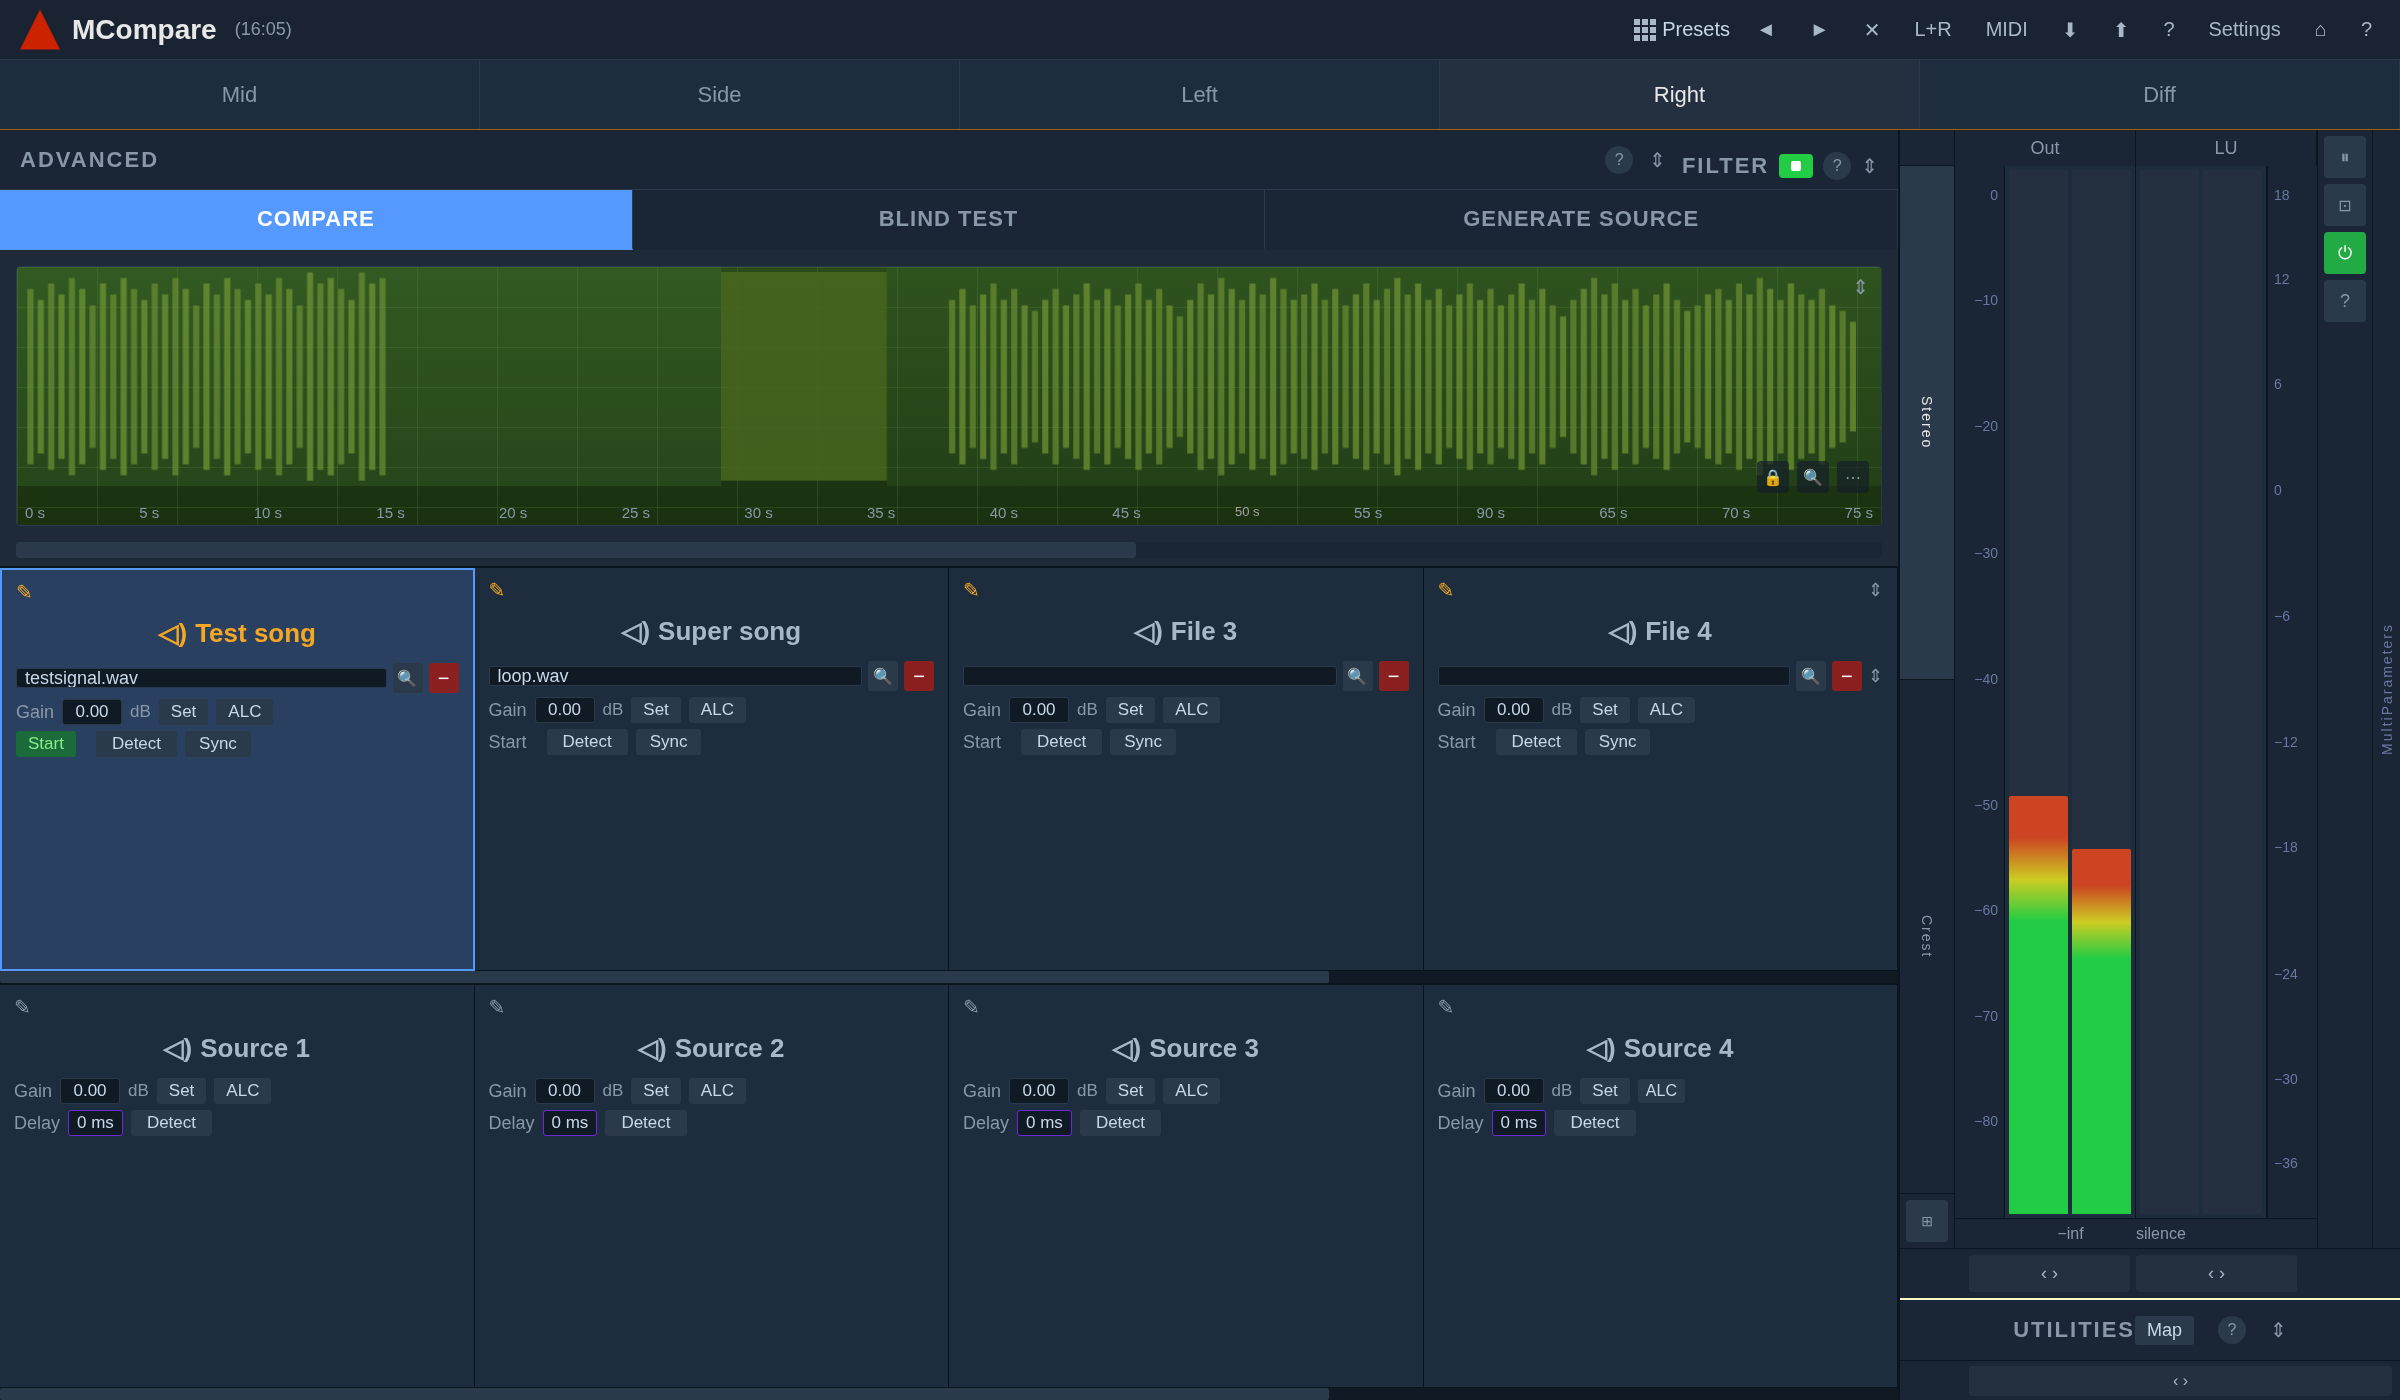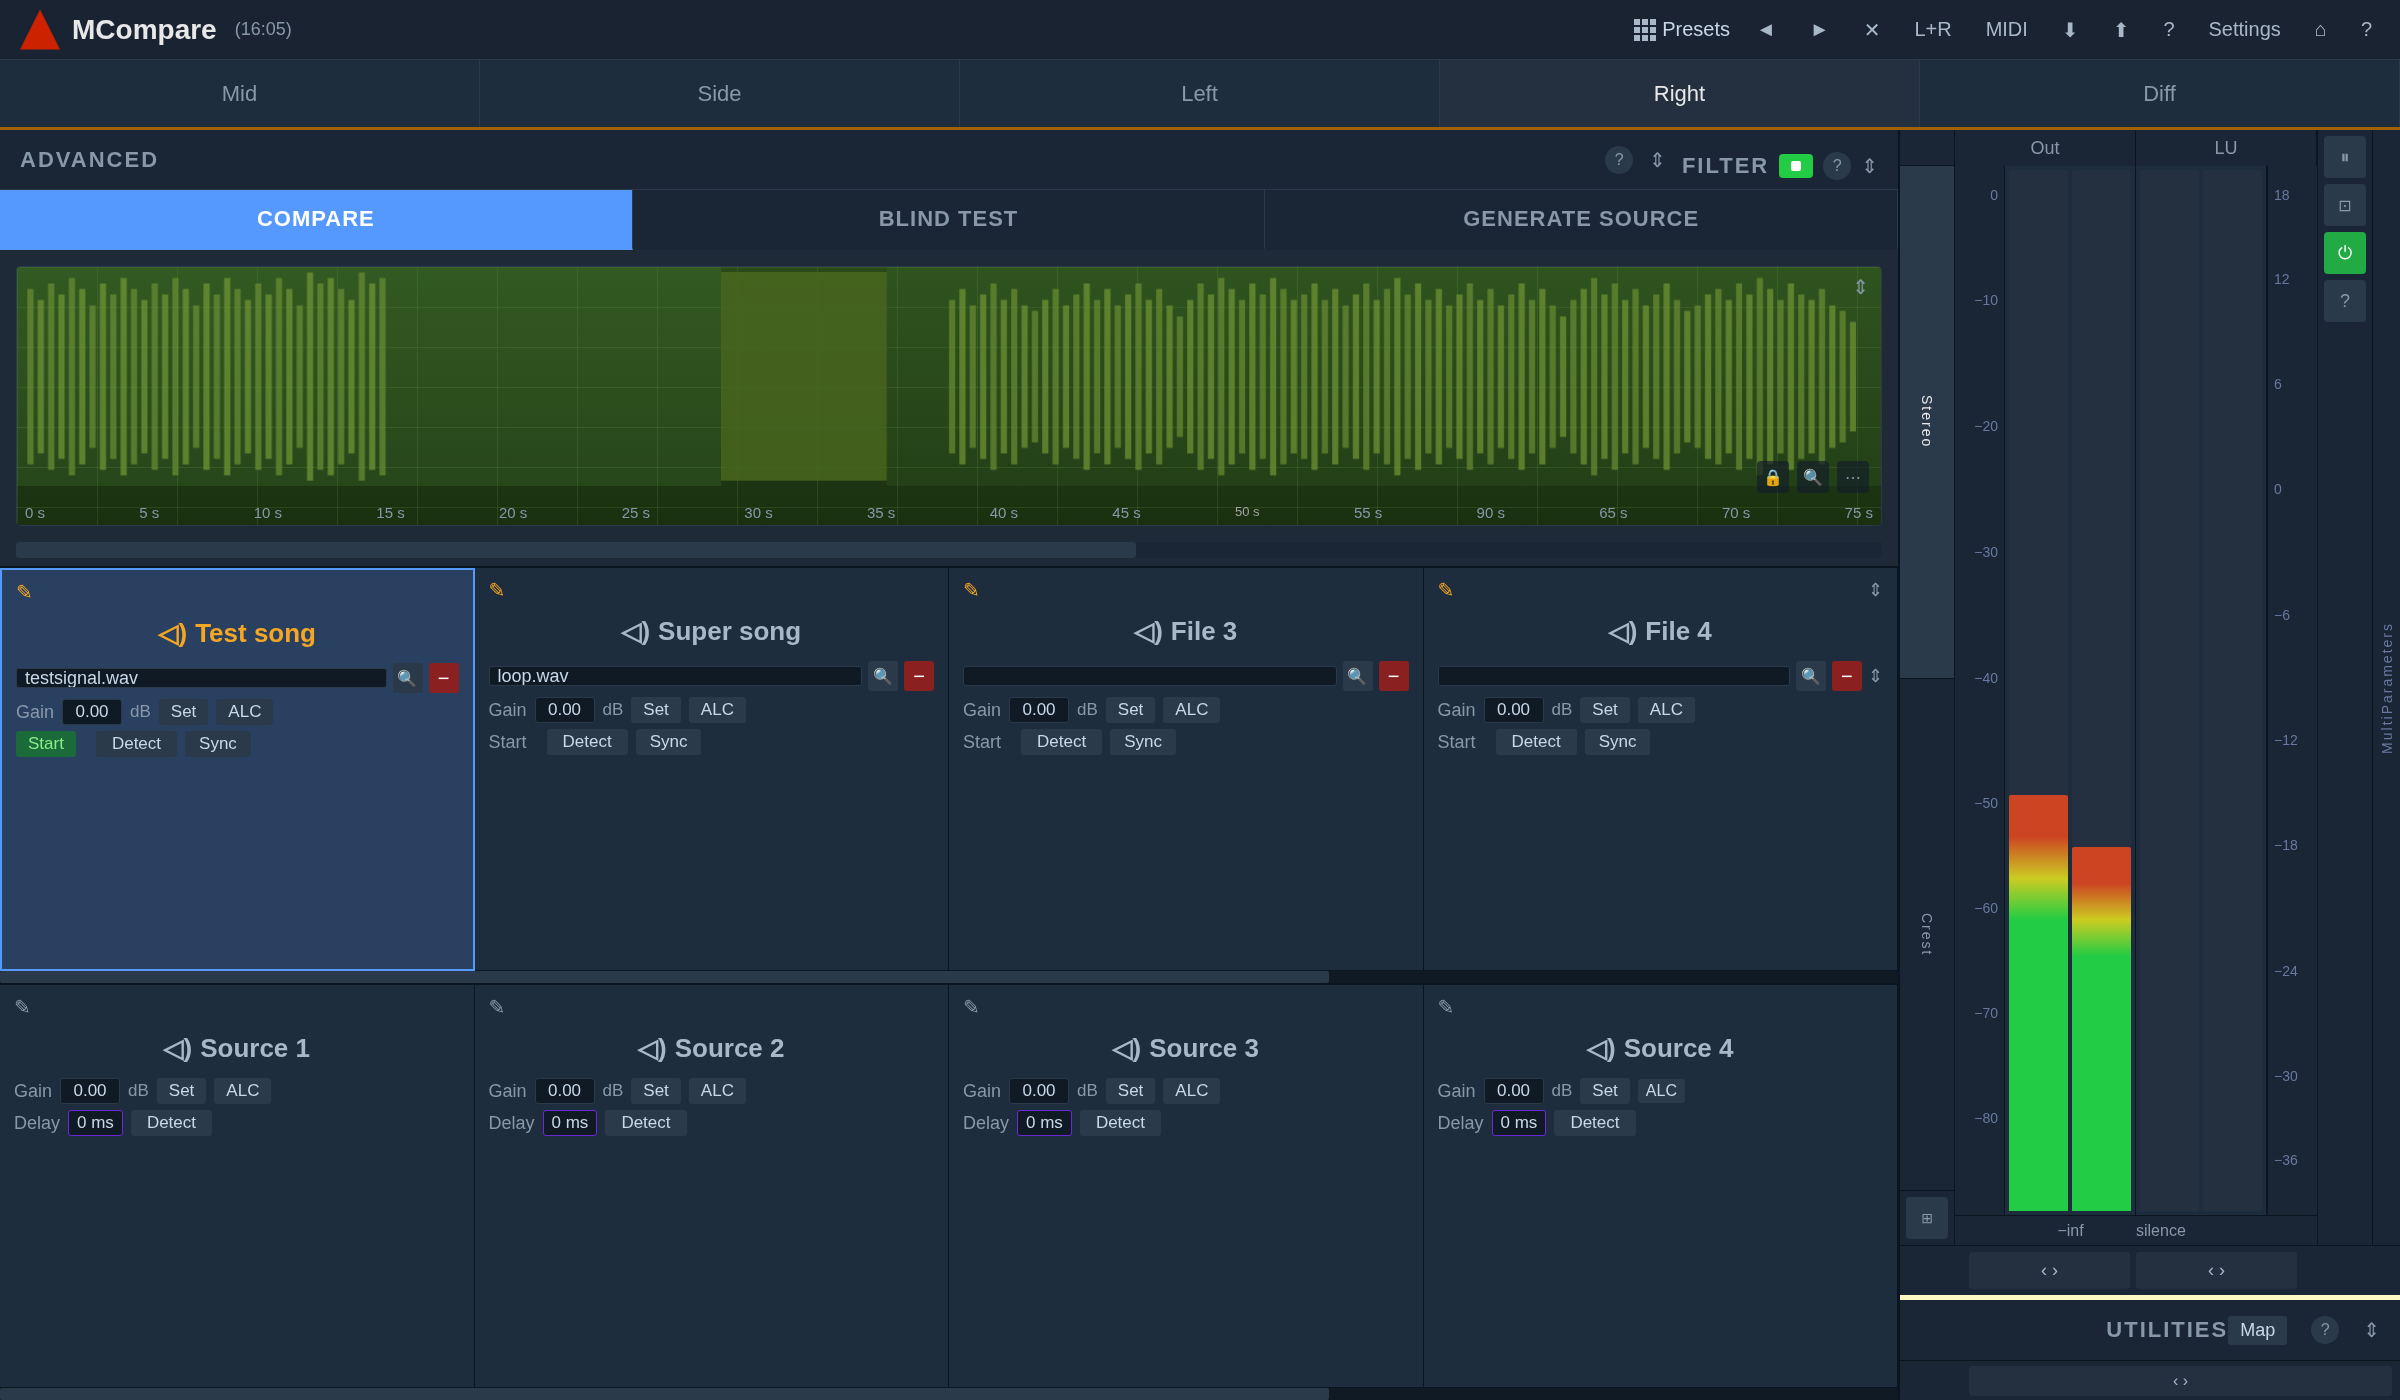--- a/index.html
+++ b/index.html
@@ -70,21 +70,21 @@
       grid-template-rows: repeat(3,6px);
       gap: 2px;
     }
     .grid-dot { background: #a8b8c8; width: 6px; height: 6px; }
 
     
     .channel-tabs {
       display: flex;
       background: #1e2d3e;
       height: 70px;
-      border-bottom: 3px solid #a16207;
+      border-bottom: 1px solid #a16207;
     }
     .ch-tab {
       flex: 1;
       display: flex;
       align-items: center;
       justify-content: center;
       font-size: 22px;
       color: #8898a8;
       cursor: pointer;
       border-right: 1px solid #2a3a4a;
@@ -459,24 +459,24 @@
       flex: 1;
       display: flex;
       flex-direction: column;
       position: relative;
     }
 
     
     .utilities-bar {
       display: flex;
       align-items: center;
-      justify-content: flex-end;
+      justify-content: center;
       padding: 30px 20px;
       background: #1a2535;
-      border-top: 5px solid #fef9c3;
+      border-top: 2px solid #fef9c3;
       height: 58px;
     }
     .utilities-label {
       font-size: 22px;
       font-weight: bold;
       color: #8898a8;
       letter-spacing: 2px;
     }
     .utilities-controls {
       display: flex;

